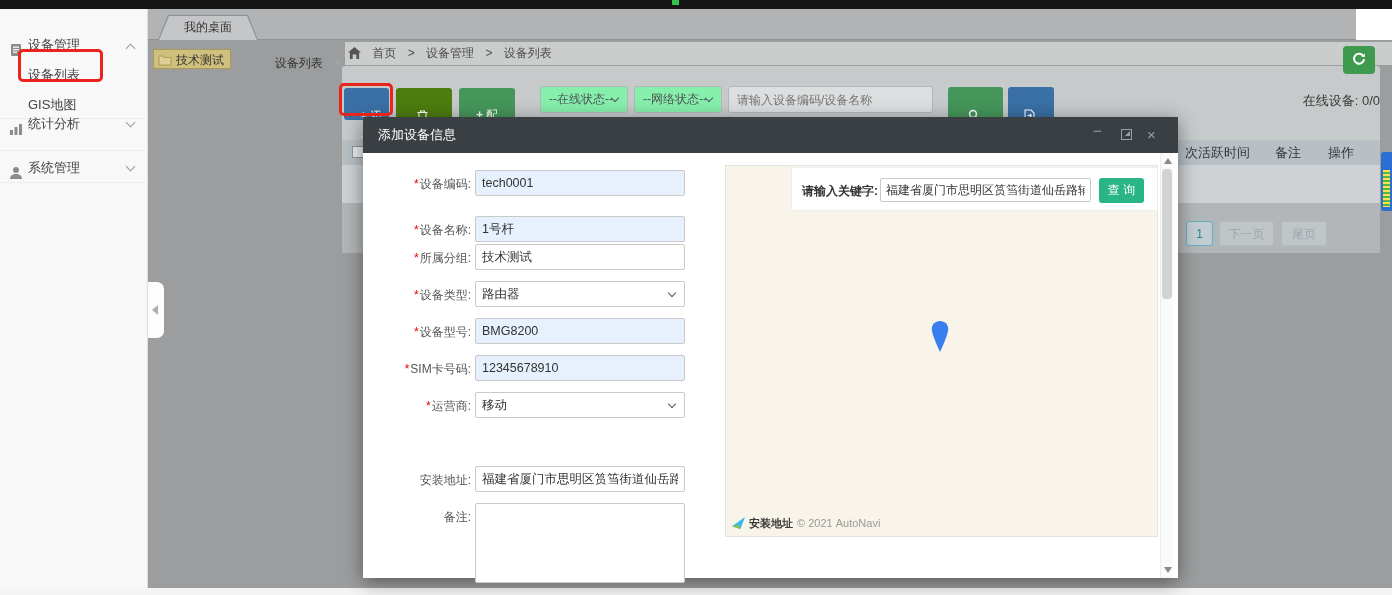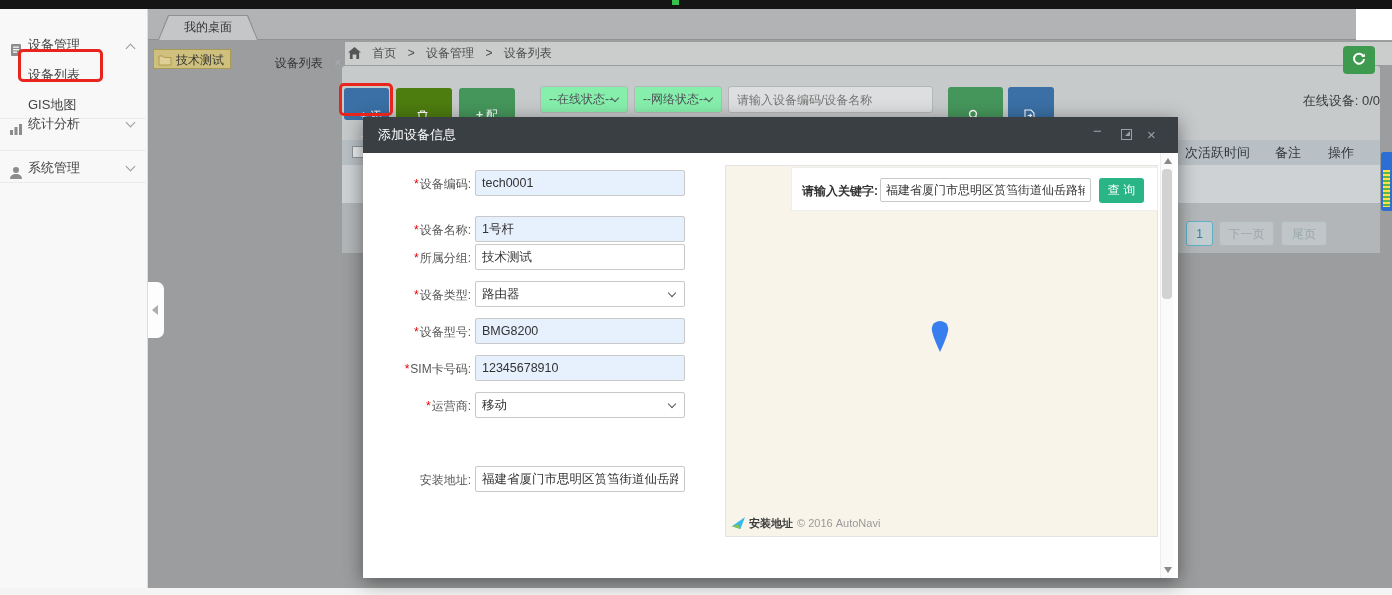--- a/index.html
+++ b/index.html
@@ -319,37 +319,41 @@
       <input class="fctl autofill" value="12345678910" style="">
     </div>
     <div class="frow" style="top:275px;">
       <span class="lab"><span class="star">*</span><span>运营商:</span></span>
       <div class="fctl fsel"><span>移动</span><span class="chev"></span></div>
     </div>
     <div class="frow" style="top:349px;">
       <span class="lab"><span class="star"></span><span>安装地址:</span></span>
       <input class="fctl" value="福建省厦门市思明区筼筜街道仙岳路辅路仙" style="">
     </div>
+    <div class="frow" style="top:386px;height:80px;">
+      <span class="lab"><span class="star"></span><span>备注:</span></span>
+      <textarea class="fctl ftextarea" style=""></textarea>
+    </div>
 
     <div class="mappanel">
       <div class="kwbar">
         <span class="klab">请输入关键字:</span>
         <input value="福建省厦门市思明区筼筜街道仙岳路辅路仙" style="">
         <button class="qbtn">查 询</button>
       </div>
       <span class="marker">
         <svg width="18" height="31" viewBox="0 0 18 31">
             <path d="M9 0C4.1 0 0.8 3.6 0.8 8.1 0.8 13.9 9 31 9 31s8.2-17.1 8.2-22.9C17.2 3.6 13.9 0 9 0z" fill="#377fef"></path>
           </svg>
       </span>
       <div class="attribution">
         <svg width="15" height="14" viewBox="0 0 16 15">
             <path d="M1 11L15 1 10 14z" fill="#36b9ef"></path>
             <path d="M1 11l7-2 2 5z" fill="#8bc34a"></path>
-          </svg><span class="brand">安装地址</span><span>© 2016 AutoNavi</span>
+          </svg><span class="brand">安装地址</span><span>© 2021 AutoNavi</span>
       </div>
     </div>
 
     <div class="mscroll">
       <span class="up"></span>
       <span class="thumb"></span>
       <span class="down"></span>
     </div>
   </div>
 

